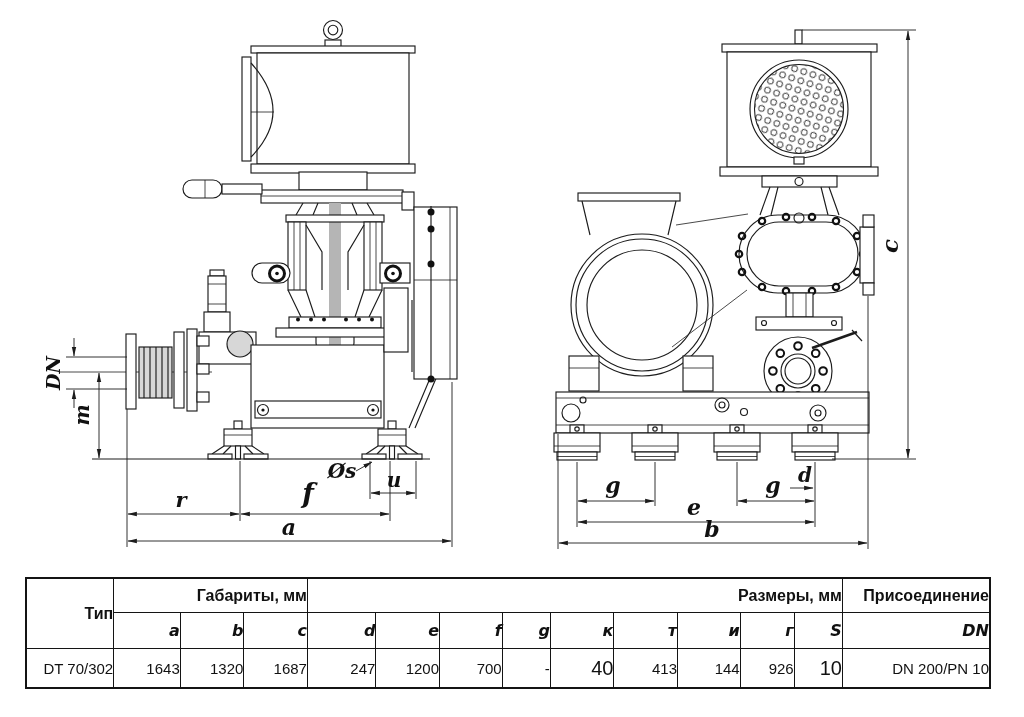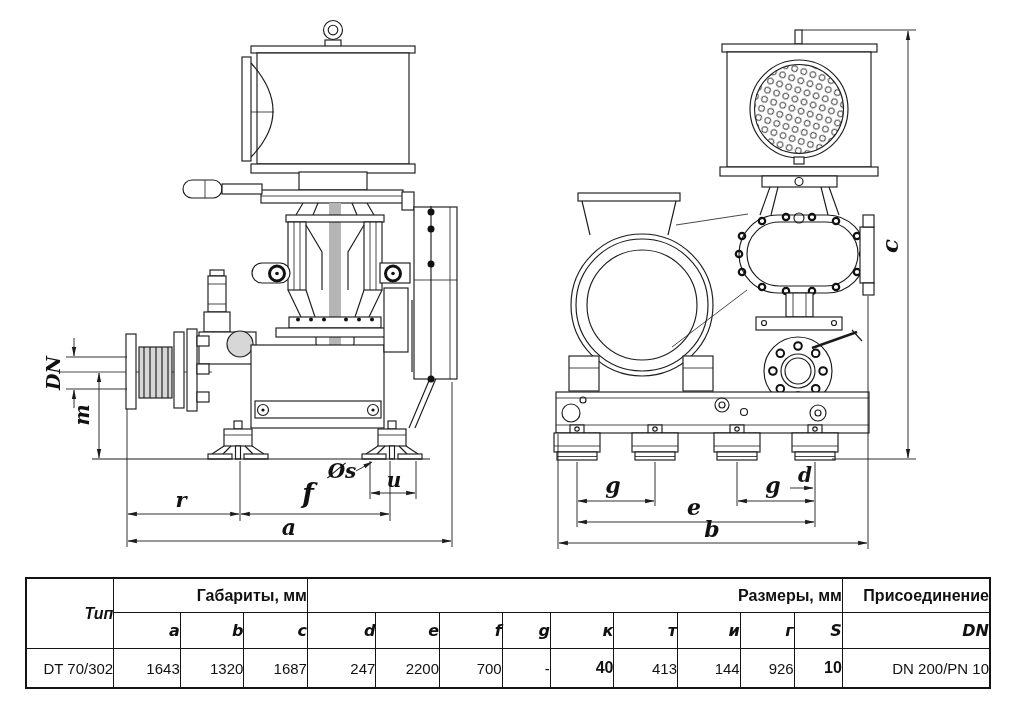--- a/index.html
+++ b/index.html
@@ -17,22 +17,22 @@
   .dim{font-family:"DejaVu Serif",serif;font-style:italic;font-weight:bold;fill:#111;}
   
   #spec-table-wrap{position:absolute;left:25px;top:577px;width:966px;}
   table.spec{width:100%;border-collapse:collapse;table-layout:fixed;background:#fff;}
   table.spec th,table.spec td{border:1.6px solid #141414;text-align:right;vertical-align:middle;
       padding:0;color:#111;}
   table.spec{border:2.2px solid #141414;}
   .grp{font-weight:bold;font-size:16px;height:33px;}
   .ltr{font-style:italic;font-weight:bold;font-size:16px;height:35px;font-family:"DejaVu Sans",sans-serif;}
   .val{font-size:15px;height:38px;font-weight:normal;}
-  .val.bold{font-weight:bold;font-size:16px;}
-  .typehead{font-weight:bold;font-size:16px;font-style:italic;}
+  .val.bold{font-weight:normal;font-size:20px;}
+  .typehead{font-weight:bold;font-size:16px;}
 </style>
 </head>
 <body>
 
 <div id="stage">
 
 <svg width="1024" height="572" viewBox="0 0 1024 572">
   <defs>
     <marker id="ah" viewBox="0 0 10 6" refX="9.4" refY="3" markerWidth="10.5" markerHeight="6.3" orient="auto-start-reverse">
       <path d="M0,0.7 L10,3 L0,5.3 Z" fill="#1c1c1c"></path>
@@ -377,21 +377,21 @@
         <th class="ltr">г</th>
         <th class="ltr">S</th>
         <th class="ltr">DN</th>
       </tr>
       <tr>
         <td class="val">DT 70/302</td>
         <td class="val">1643</td>
         <td class="val">1320</td>
         <td class="val">1687</td>
         <td class="val">247</td>
-        <td class="val">2200</td>
+        <td class="val">1200</td>
         <td class="val">700</td>
         <td class="val">-</td>
         <td class="val bold">40</td>
         <td class="val">413</td>
         <td class="val">144</td>
         <td class="val">926</td>
         <td class="val bold">10</td>
         <td class="val">DN 200/PN 10</td>
       </tr>
     </tbody>

